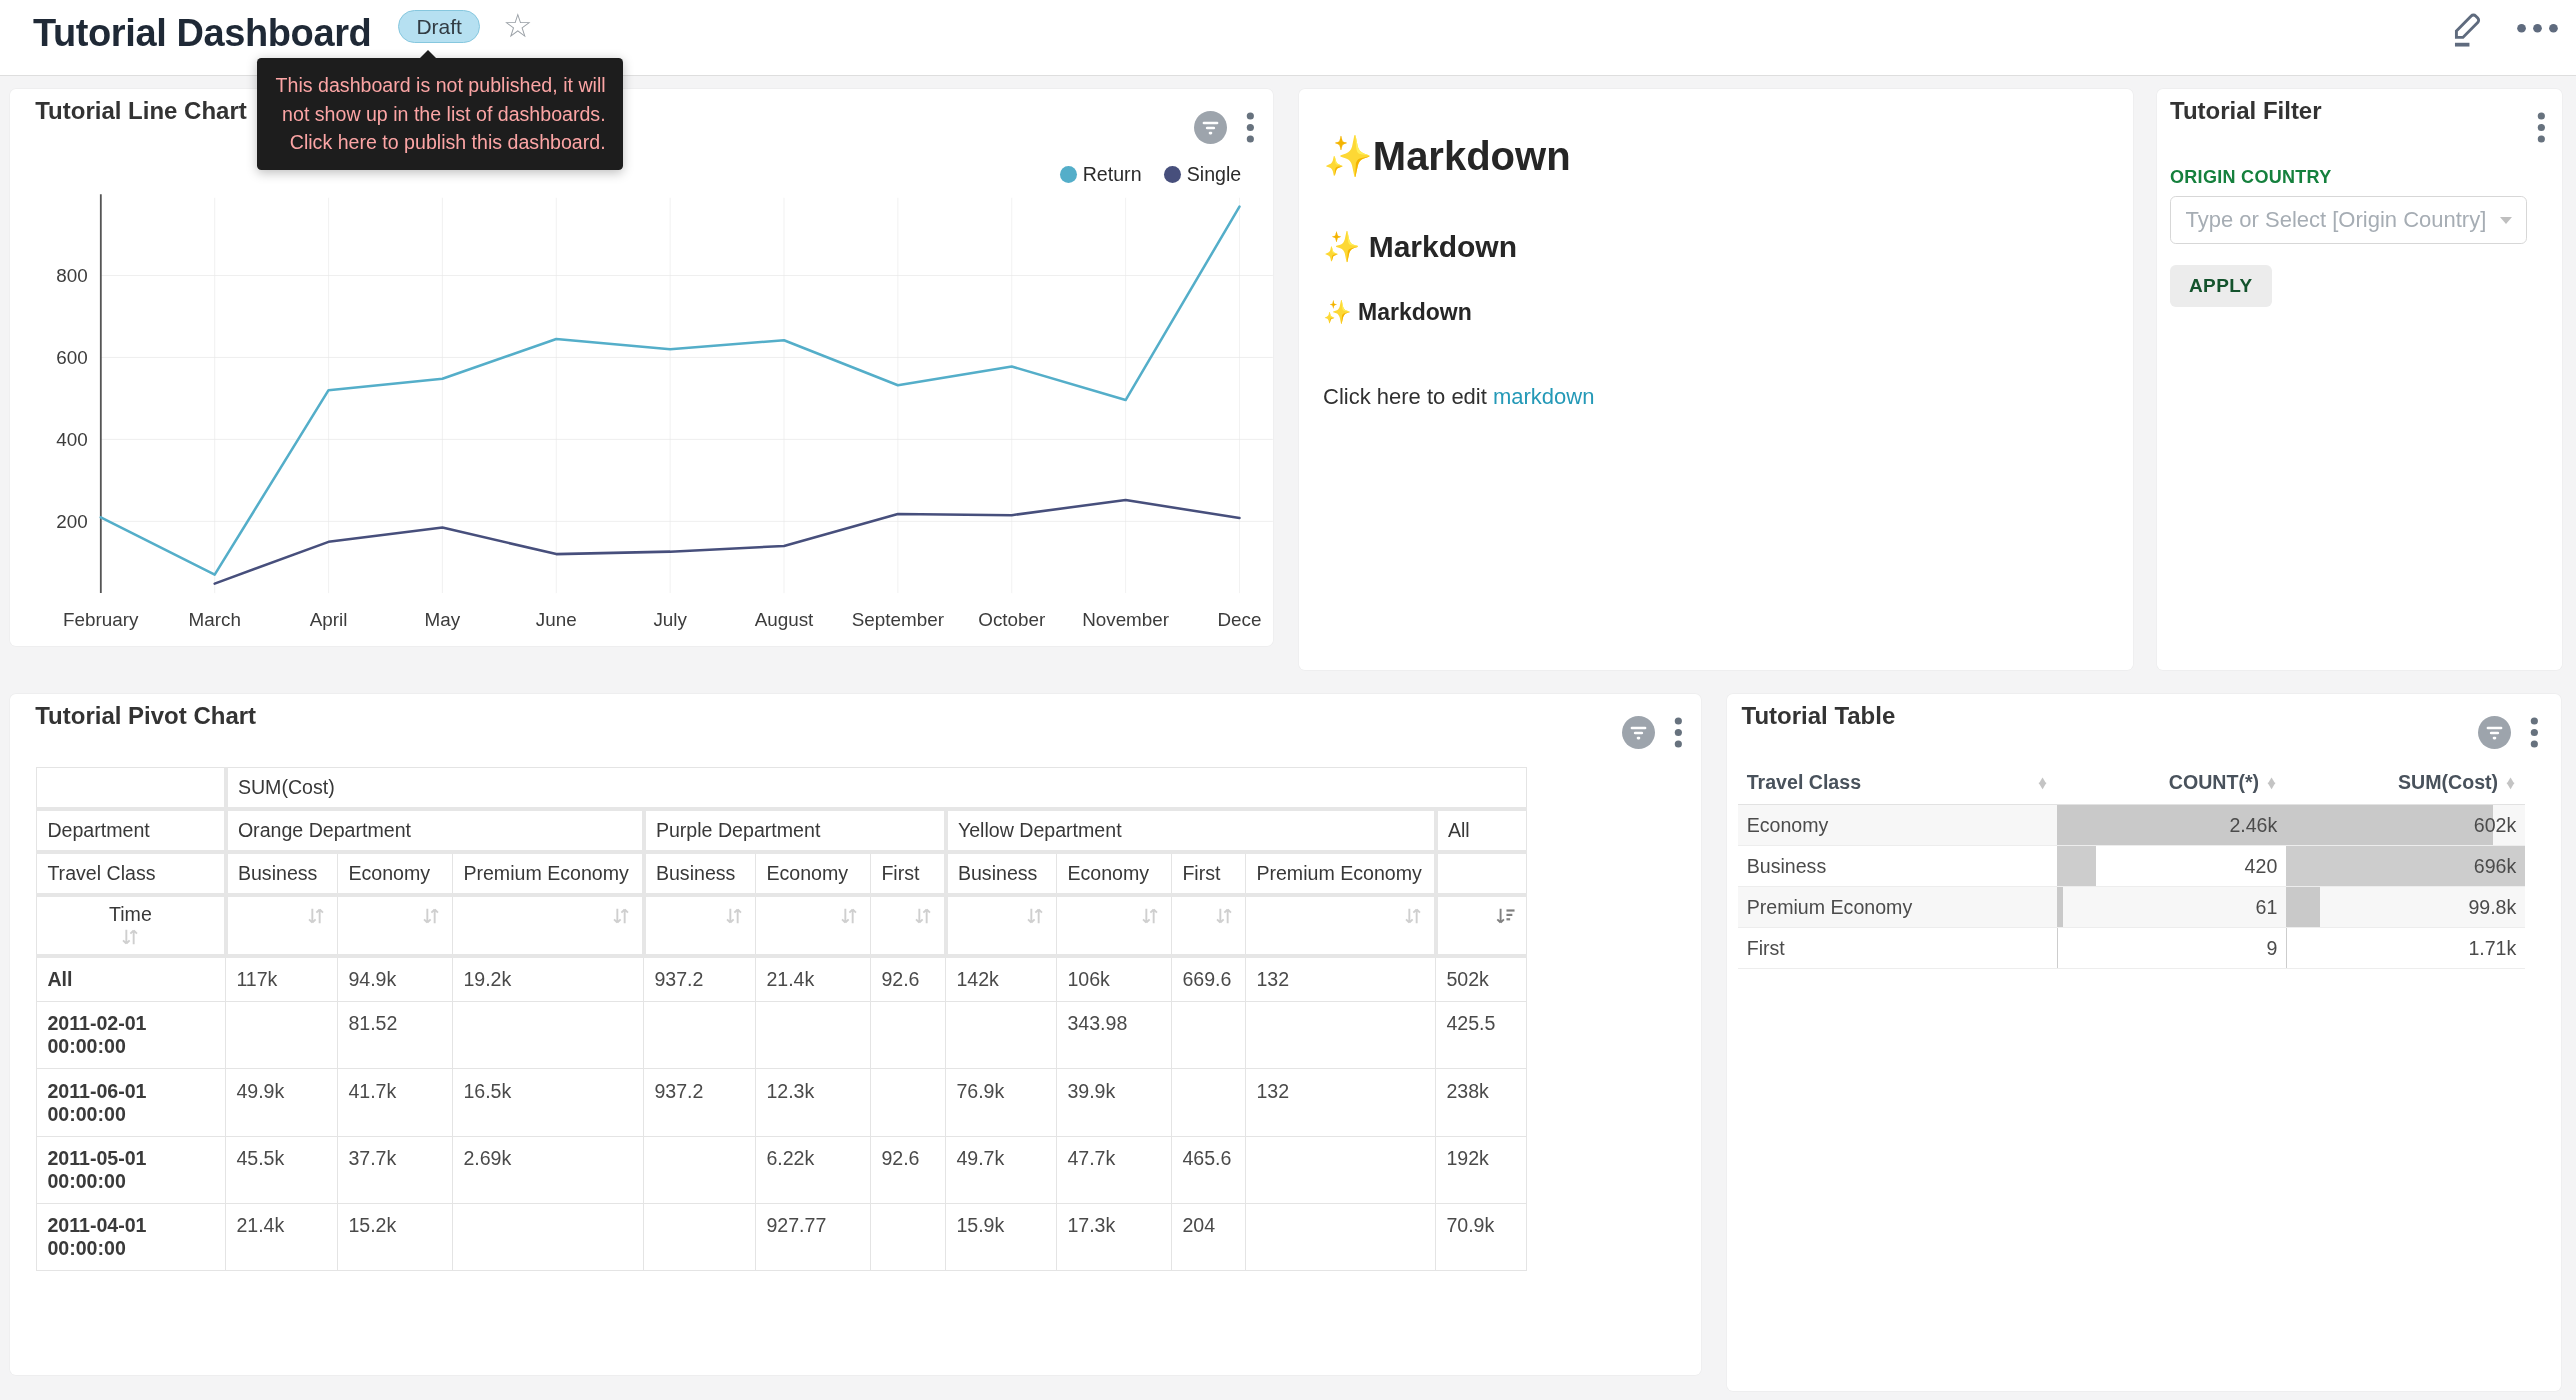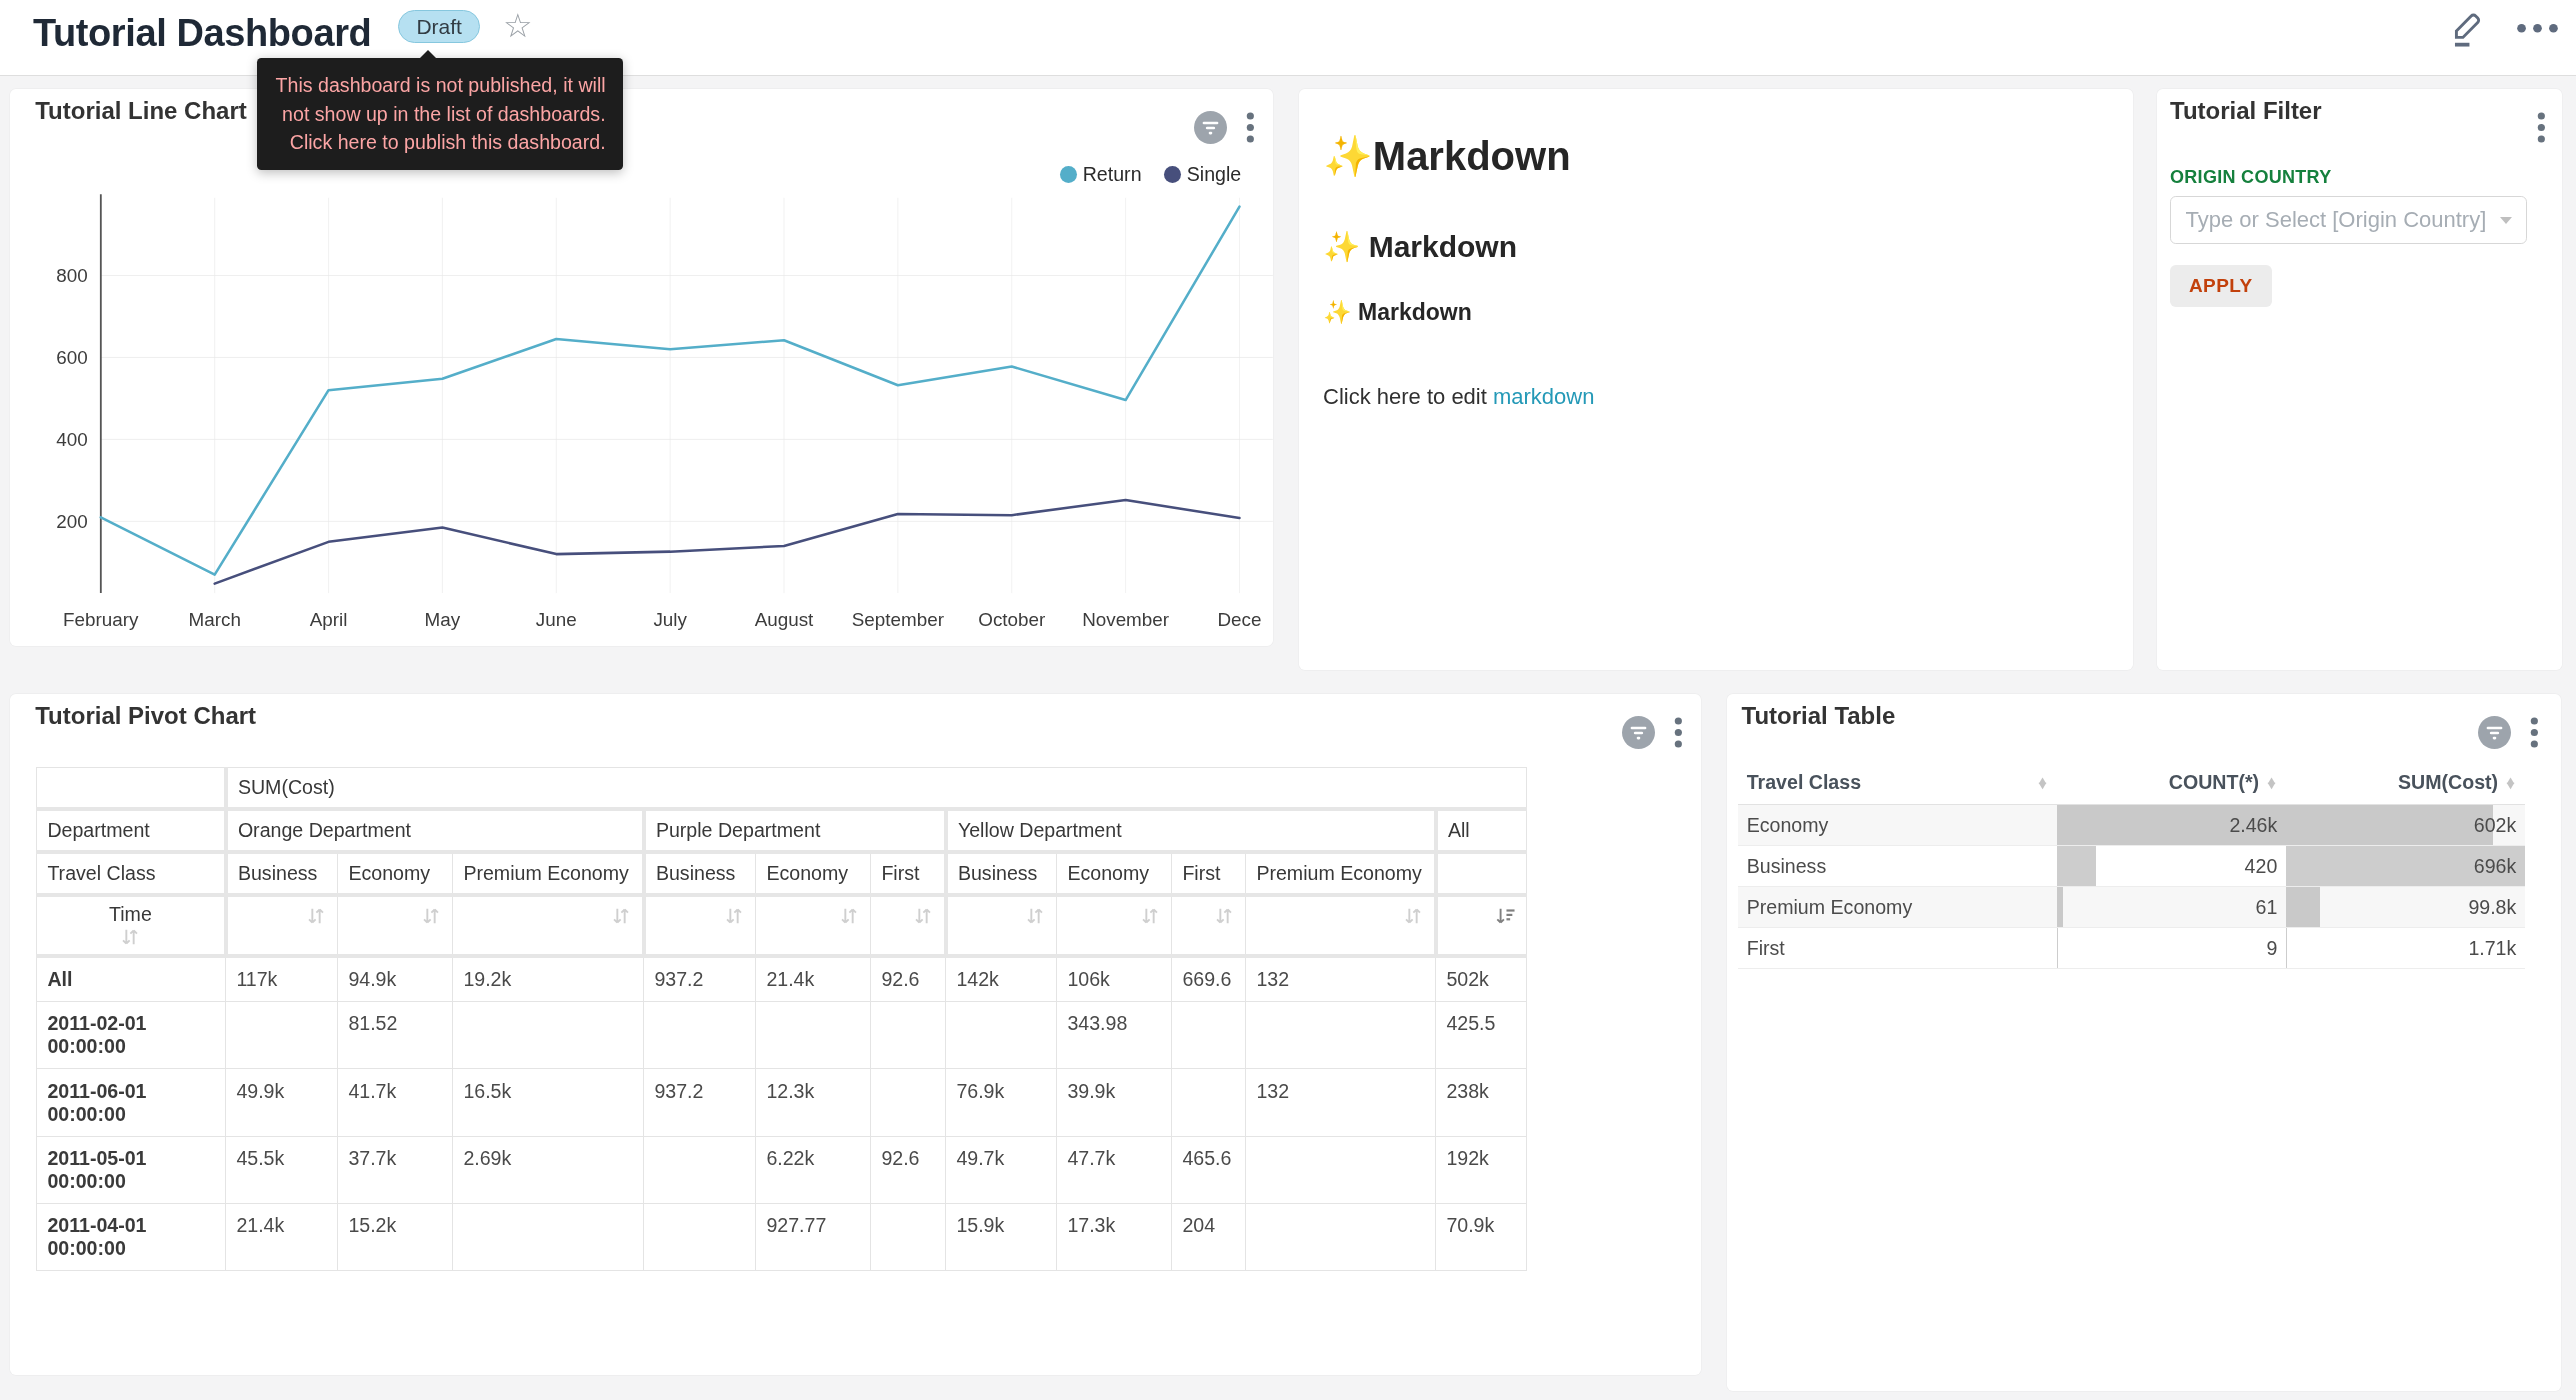--- a/index.html
+++ b/index.html
@@ -56,21 +56,21 @@
   .filter-label { position:absolute; left:13px; top:78px; font-size:18px; font-weight:600;
     color:#15803d; letter-spacing:0.3px; }
   .filter-select { position:absolute; left:13px; top:107px; width:357px; height:48px;
     border:1.5px solid #d7d7d7; border-radius:5.8px; background:#fff; display:flex;
     align-items:center; padding:0 14.5px; cursor:pointer; }
   .filter-select .ph { font-size:22px; color:#a6adb4; flex:1; }
   .filter-select .caret { width:0; height:0; border-left:6.5px solid transparent;
     border-right:6.5px solid transparent; border-top:7.3px solid #bfbfbf; }
   .apply-btn { position:absolute; left:13px; top:176px; height:42px; padding:0 19px;
     background:#ececec; border:none; border-radius:5.8px; font-size:19px; font-weight:600;
-    color:#c2410c; letter-spacing:0.4px; font-family:"Liberation Sans",sans-serif; }
+    color:#14532d; letter-spacing:0.4px; font-family:"Liberation Sans",sans-serif; }
 
   
   .pivot-wrap { position:absolute; left:26px; top:73px; }
   table.pv { border-collapse:collapse; font-size:19.6px; table-layout:fixed; }
   .pv td { border:0.7px solid #e4e4e4; padding:8px 10.2px; vertical-align:top;
     overflow:hidden; white-space:normal; }
   .pv thead td { border-bottom:4.4px solid #e6e6e6; font-weight:500; color:#383838;
     white-space:nowrap; }
   .pv td.gs { border-left:4.4px solid #e6e6e6; }
   .pv .sortrow td { padding-top:5.8px; padding-bottom:5.8px; }

